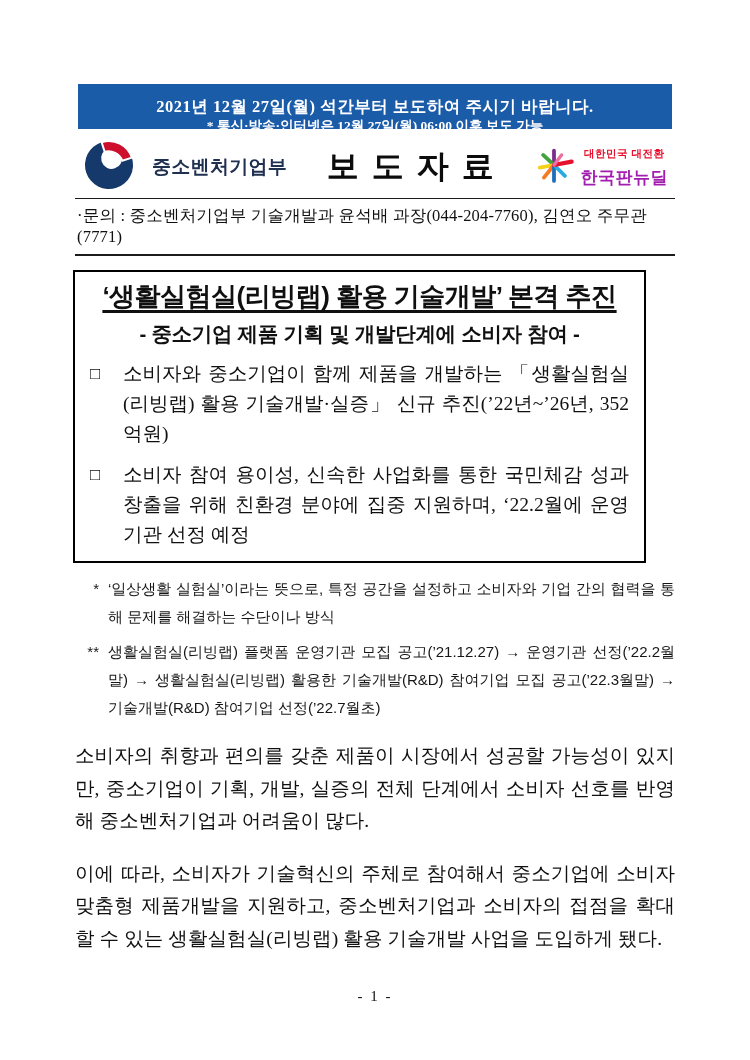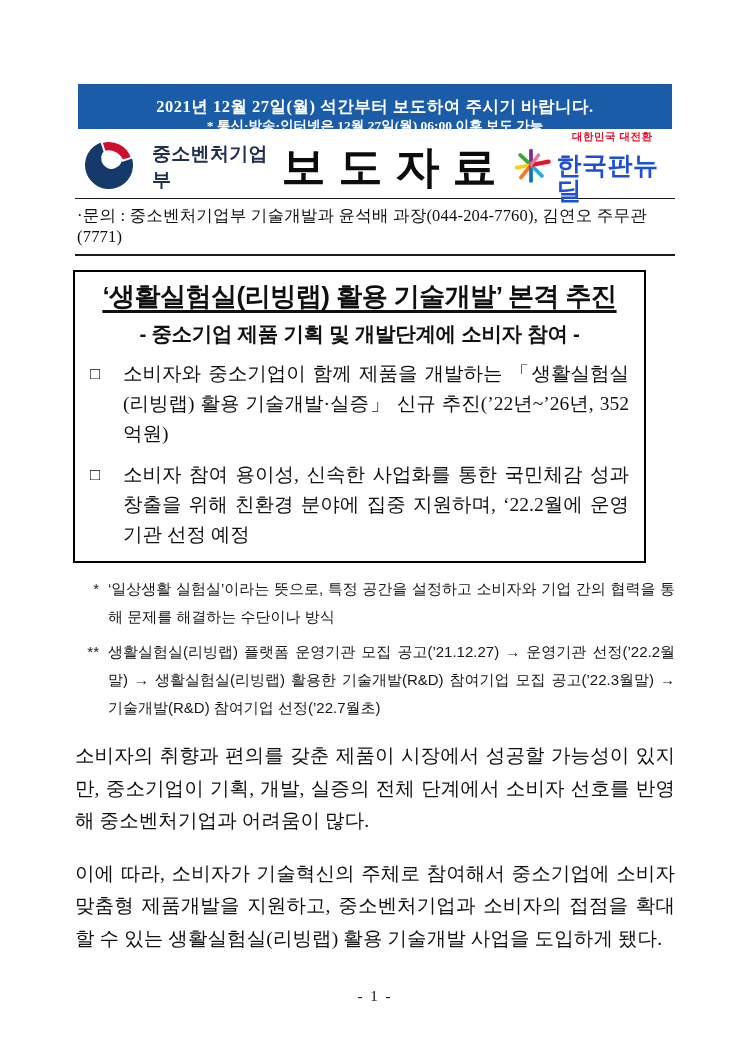--- a/index.html
+++ b/index.html
@@ -28,33 +28,33 @@
     margin: 11px 82px 0 84px;
     height: 54px;
     display: flex; align-items: center; justify-content: space-between;
   }
   .gov-logo { display: flex; align-items: center; gap: 18px; }
   .gov-name {
     font-family: "Liberation Sans", "DejaVu Sans", sans-serif;
     font-size: 19px; font-weight: 600; color: #203050; letter-spacing: 0.3px;
   }
   .doc-type {
-    font-size: 44px; font-weight: 700; letter-spacing: 13px; text-indent: 13px;
+    font-size: 32px; font-weight: 700; letter-spacing: 13px; text-indent: 13px;
     font-family: Liberation Mono, monospace;
     white-space: nowrap; color: #0c0c0c;
   }
   .newdeal { display: flex; align-items: center; gap: 5px; }
   .newdeal-text { display: flex; flex-direction: column; align-items: center; line-height: 1; }
   .newdeal-top {
     font-family: "Liberation Sans", sans-serif; font-size: 10.5px; font-weight: 700;
     color: #e8112d; margin-bottom: 11px; letter-spacing: 0.5px;
   }
   .newdeal-main {
-    font-family: "Liberation Sans", sans-serif; font-size: 25px; font-weight: 800;
-    color: #1d4ed8; letter-spacing: 0.5px;
+    font-family: "Liberation Sans", sans-serif; font-size: 17px; font-weight: 800;
+    color: #a21caf; letter-spacing: 0.5px;
   }
 
   
   .rule { margin: 0 75px; border-top: 2px solid #1c1c1c; }
   .rule.r1 { margin-top: 4px; border-top-width: 1.5px; }
   .contact {
     margin: 0 75px; padding: 6px 2px 7px 2px;
     font-size: 16.5px; letter-spacing: 0.2px; line-height: 21px;
   }
 

